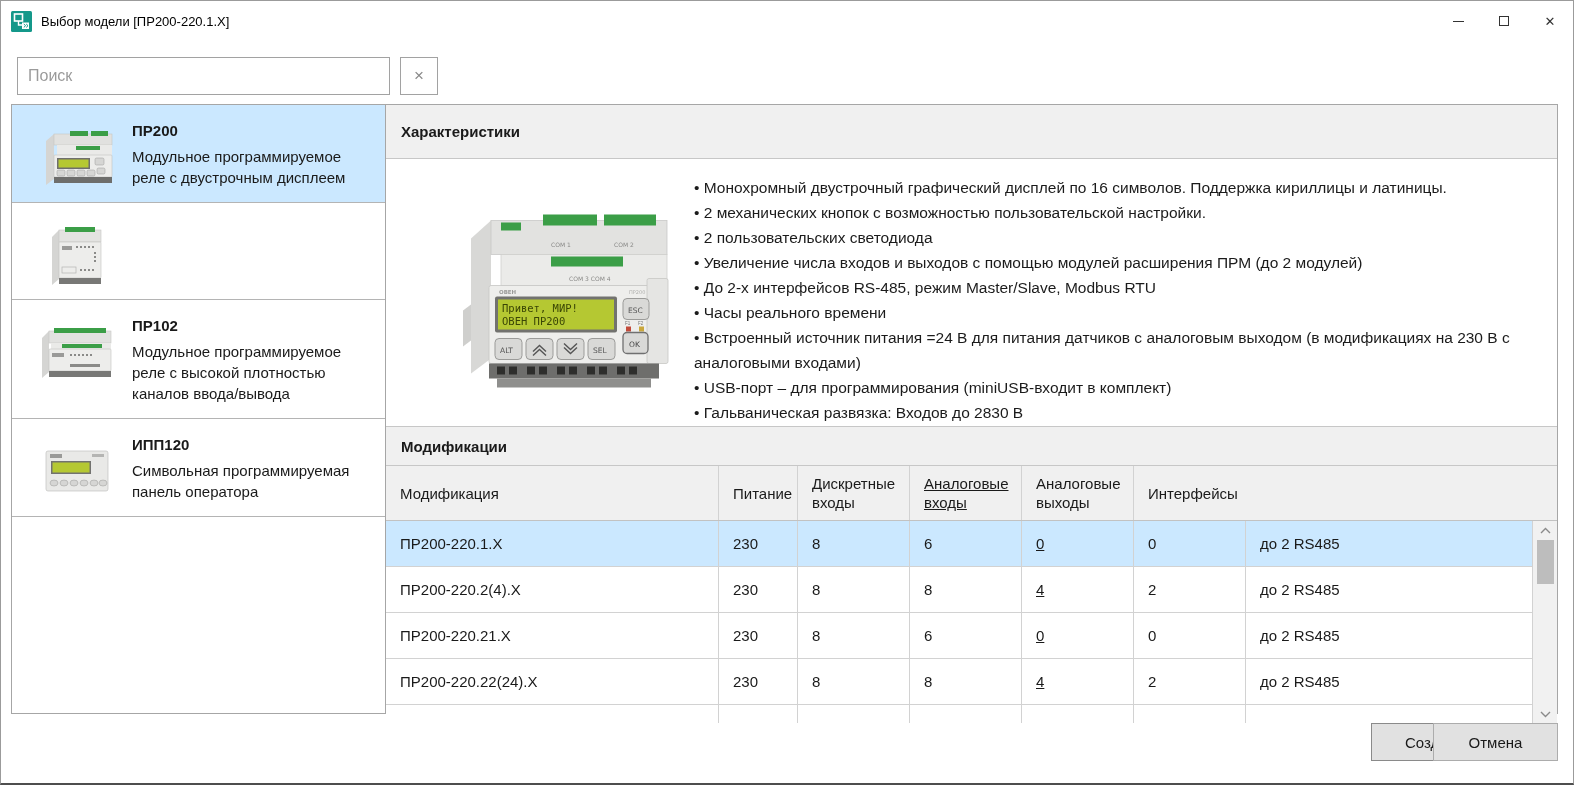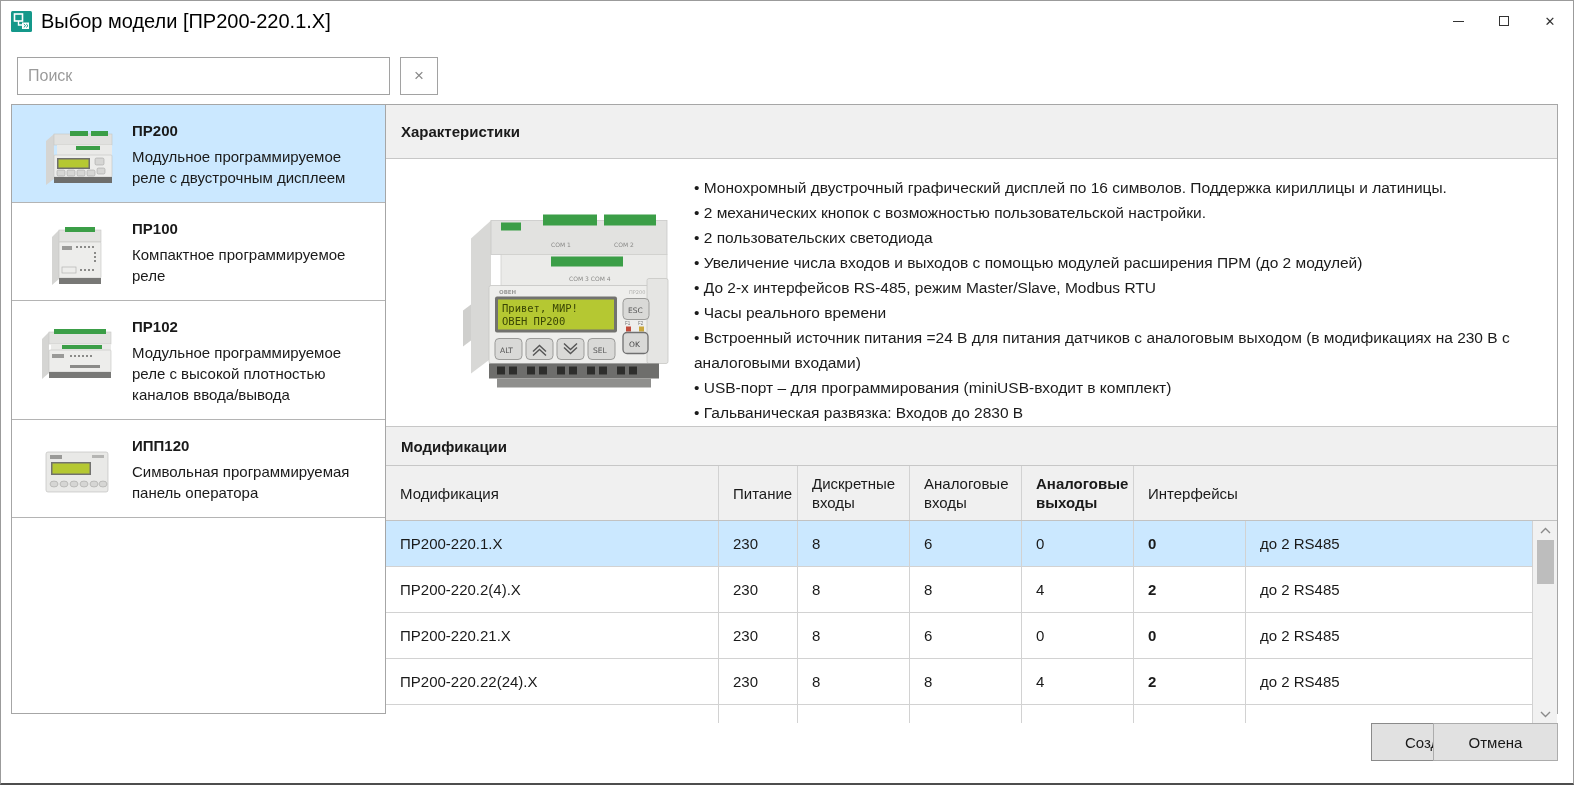--- a/index.html
+++ b/index.html
@@ -4,21 +4,21 @@
 <style>
   * { margin:0; padding:0; box-sizing:border-box; }
   html,body { width:1574px; height:785px; overflow:hidden; background:#fff;
     font-family:"Liberation Sans","DejaVu Sans",sans-serif; color:#1a1a1a; }
   .window { position:relative; width:1574px; height:785px; background:#fff;
     border:1px solid #9b9b9b; border-bottom:2px solid #4e4e4e; }
 
   
   .titlebar { position:absolute; left:0; top:0; width:100%; height:40px; display:flex; align-items:center; }
   .app-icon { width:21px; height:21px; margin-left:10px; flex:0 0 auto; }
-  .title-text { margin-left:9px; font-size:20px; color:#000; }
+  .title-text { margin-left:9px; font-size:13px; color:#000; }
   .win-controls { margin-left:auto; display:flex; height:40px; }
   .win-btn { width:46px; height:40px; display:flex; align-items:center; justify-content:center; cursor:default; }
   .glyph-min { width:11px; height:1px; background:#333; }
   .glyph-max { width:10px; height:10px; border:1px solid #333; }
   .glyph-close { font-size:13px; color:#333; font-weight:400; }
 
   
   .search-row { position:absolute; left:16px; top:56px; display:flex; }
   .search-input { width:373px; height:38px; border:1px solid #a2a2a2; font-size:16px;
     padding:0 10px; color:#1a1a1a; outline:none; font-family:inherit; }
@@ -51,21 +51,21 @@
   
   .table-wrap { position:relative; height:258px; }
   .tbl-header { display:flex; height:55px; background:#f0f0f0; border-bottom:1px solid #c2c2c2; }
   .tbl-header .cell { display:flex; align-items:center; font-size:15px; line-height:19px;
     padding-left:14px; padding-right:6px; border-right:1px solid #d2d2d2; }
   .tbl-row { display:flex; height:46px; border-bottom:1px solid #d2d2d2; background:#fff; cursor:default; }
   .tbl-row.selected { background:#cbe8ff; }
   .tbl-row .cell { display:flex; align-items:center; font-size:15px; padding-left:14px;
     border-right:1px solid #d2d2d2; }
   .c-mod { width:333px; } .c-pow { width:79px; } .c-di { width:112px; }
-  .c-do { width:112px; } .c-ai { width:112px; } .c-ao { width:112px;font-weight:bold; }
+  .c-do { width:112px; } .c-ai { width:112px;text-decoration:underline; } .c-ao { width:112px; }
   .c-if { width:287px; border-right:none !important; }
   .tbl-row.partial { height:18px; border-bottom:none; }
 
   
   .vscroll { position:absolute; right:0; top:55px; bottom:0; width:25px; background:#f1f1f1;
     border-left:1px solid #d2d2d2; display:flex; flex-direction:column; align-items:center; }
   .sb-arrow { width:25px; height:19px; display:flex; align-items:center; justify-content:center; }
   .sb-arrow svg { display:block; }
   .sb-thumb { width:17px; height:44px; background:#bdbdbd; }
   .sb-spacer { flex:1; }
@@ -157,24 +157,20 @@
             </g>
             <rect x="30" y="44" width="14" height="6" fill="none" stroke="#b5b5b3" stroke-width="0.7"></rect>
             <g fill="#8a8a88">
               <rect x="48" y="46" width="2" height="2"></rect>
               <rect x="52" y="46" width="2" height="2"></rect>
               <rect x="56" y="46" width="2" height="2"></rect>
               <rect x="60" y="46" width="2" height="2"></rect>
             </g>
             <rect x="27" y="55" width="42" height="6" fill="#787876"></rect>
           </svg></div>
-    <div class="txt">
-      <div class="t-name">ПР100</div>
-      <div class="t-desc">Компактное программируемое реле</div>
-    </div>
   </div>
 
   <div class="sidebar-item">
     <div class="thumb"><svg width="88" height="64" viewBox="0 0 88 64">
             <polygon points="10,18 17,11 17,52 10,58" fill="#d5d5d3"></polygon>
             <rect x="17" y="11" width="62" height="12" fill="#e2e2e0" stroke="#c5c5c3" stroke-width="0.6"></rect>
             <rect x="22" y="8" width="52" height="5" fill="#3b9e47"></rect>
             <rect x="19" y="23" width="60" height="6" fill="#eaeae8"></rect>
             <rect x="30" y="24" width="40" height="4" fill="#3b9e47"></rect>
             <rect x="17" y="29" width="62" height="22" rx="1" fill="#ededeb" stroke="#c2c2c0" stroke-width="0.6"></rect>

